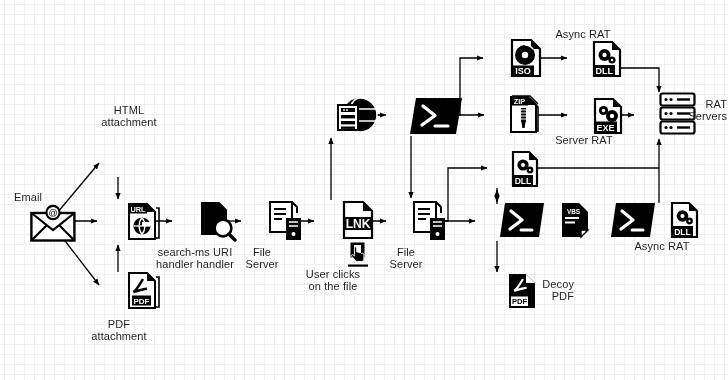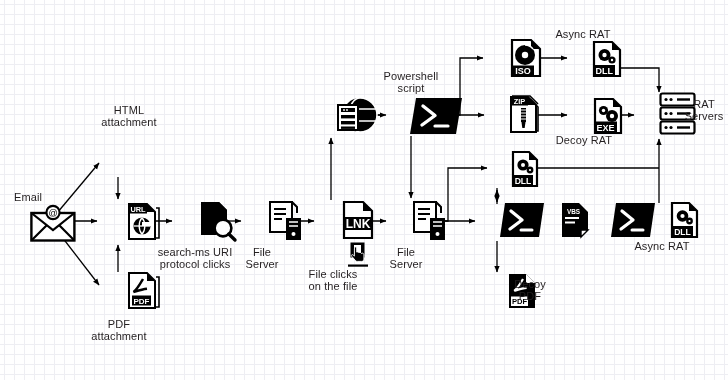--- a/index.html
+++ b/index.html
@@ -14,21 +14,21 @@
       background-image:
         linear-gradient(to right, #ececf2 1px, transparent 1px),
         linear-gradient(to bottom, #ececf2 1px, transparent 1px);
       background-size:10px 10px;
       background-position:4px 4px;
       opacity:.85;
   }
   .node{position:absolute;margin-left:25px;}
   .lbl{position:absolute;color:#231f20;font-size:11px;line-height:12px;
        text-align:center;white-space:pre;letter-spacing:.1px;}
-  .lbl.left{text-align:center;}
+  .lbl.left{text-align:right;}
   svg{display:block;overflow:visible;}
   .ic{display:block;}
 </style>
 </head>
 <body>
 
 <div id="canvas">
   <div class="bg"></div>
 
   <svg style="position:absolute;left:0;top:0;" width="728" height="380">
@@ -144,21 +144,21 @@
     <svg class="ic" width="42" height="42" viewBox="0 0 42 42">
       <path d="M4,2 h18 l8,8 v10 h-26 z" fill="#000"></path>
       <path d="M22,2 v8 h8 z" fill="#000"></path>
       <rect x="4" y="21" width="15" height="14" fill="#000"></rect>
       <path d="M4,20 h26 v6 h-26 z" fill="#000"></path>
       <circle cx="26" cy="28" r="8.4" fill="#fff" stroke="#000" stroke-width="2.6"></circle>
       <path d="M31.8,34 L38,40" stroke="#000" stroke-width="3.4" fill="none" stroke-linecap="round"></path>
     </svg>
   </div>
   <div class="lbl" style="left:152px;top:246px;width:86px;">search-ms URI
-protocol clicks</div>
+handler handler</div>
 
   <div class="node" style="left:242px;top:200px;">
     <svg class="ic" width="40" height="42" viewBox="0 0 40 42">
       <path d="M3,2 h22 v30 h-22 z" fill="#fff" stroke="#000" stroke-width="2"></path>
       <path d="M25,2 l5,5 v6" fill="none" stroke="#000" stroke-width="2"></path>
       <path d="M7,9 h12 M7,14 h12 M7,19 h8" stroke="#000" stroke-width="2" fill="none"></path>
       <rect x="19" y="18" width="15" height="22" fill="#000"></rect>
       <path d="M22,22 h9 M22,26 h9" stroke="#fff" stroke-width="1.6" fill="none"></path>
       <circle cx="26.5" cy="34" r="2" fill="#fff"></circle>
     </svg>
@@ -181,21 +181,21 @@
       <path d="M9,3 h7 v9 h-7 z" fill="#fff"></path>
       <path d="M11,4.5 c-1.6,0 -1.6,2 -1.6,3.6 v6 l-1.3,-1.2 c-1,-0.9 -2.3,0.4 -1.4,1.4
                l3.8,4.3 c0.5,0.6 1,0.8 1.8,0.8 h4.4 c1.3,0 2.2,-1 2.2,-2.3 v-4.3
                c0,-1.1 -0.8,-1.6 -1.6,-1.6 c-0.3,0 -0.6,0.1 -0.8,0.3
                c-0.2,-0.7 -0.8,-1.1 -1.5,-1.1 c-0.4,0 -0.8,0.1 -1,0.4
                c-0.3,-0.6 -0.8,-0.9 -1.4,-0.9 c-0.3,0 -0.6,0.1 -0.9,0.2 v-2
                c0,-1.6 0,-3.6 -1.6,-3.6 z" fill="#000" stroke="#fff" stroke-width="0.9"></path>
       <rect x="3" y="22.5" width="20" height="2.2" fill="#000"></rect>
     </svg>
   </div>
-  <div class="lbl" style="left:297px;top:268px;width:72px;">File clicks
+  <div class="lbl" style="left:297px;top:268px;width:72px;">User clicks
 on the file</div>
 
   <div class="node" style="left:311px;top:96px;">
     <svg class="ic" width="42" height="42" viewBox="0 0 42 42">
       <circle cx="24" cy="19" r="17" fill="#000"></circle>
       <path d="M24,2 a17,17 0 0 1 0,34 a11,17 0 0 1 0,-34" fill="none" stroke="#fff" stroke-width="1.6"></path>
       <path d="M8,13 h32 M8,25 h32" stroke="#fff" stroke-width="1.6" fill="none"></path>
       <rect x="2" y="9" width="20" height="25" fill="#fff" stroke="#000" stroke-width="2"></rect>
       <rect x="5" y="12" width="14" height="4" fill="#000"></rect>
       <circle cx="8" cy="14" r="0.9" fill="#fff"></circle>
@@ -206,22 +206,20 @@
     </svg>
   </div>
 
   <div class="node" style="left:384px;top:96px;">
     <svg class="ic" width="54" height="40" viewBox="0 0 54 40">
       <path d="M7,2 h46 l-6,36 h-46 z" fill="#000"></path>
       <path d="M14,10 L26,19.5 L13,29" fill="none" stroke="#fff" stroke-width="3.4" stroke-linecap="round" stroke-linejoin="round"></path>
       <path d="M26,30 h13" stroke="#fff" stroke-width="3.2" stroke-linecap="round"></path>
     </svg>
   </div>
-  <div class="lbl" style="left:374px;top:70px;width:74px;">Powershell
-script</div>
 
   <div class="node" style="left:484px;top:38px;">
     <svg class="ic" width="36" height="40" viewBox="0 0 36 40">
       <path d="M3,2 h19 l9,9 v27 h-28 z" fill="#fff" stroke="#000" stroke-width="2.2"></path>
       <path d="M22,2 v9 h9 z" fill="#000"></path>
       <circle cx="16" cy="17" r="10" fill="#000"></circle>
       <circle cx="16" cy="17" r="3.2" fill="#fff"></circle>
       <path d="M16,7 a10,10 0 0 1 8,4" stroke="#fff" stroke-width="1.6" fill="none"></path>
       <rect x="3" y="27.5" width="22" height="10.5" fill="#000"></rect>
       <text x="14" y="36" font-size="9" font-weight="bold" font-family="'Liberation Sans',sans-serif" text-anchor="middle" fill="#fff">ISO</text>
@@ -261,21 +259,21 @@
       <path d="M3,1 h18 l8,8" fill="none" stroke="#000" stroke-width="1.6"></path>
       <path d="M2,2 h17 l8,8 v27 h-25 z" fill="#fff" stroke="#000" stroke-width="2"></path>
       <path d="M19,2 v8 h8 z" fill="#000"></path>
       <rect x="2" y="2" width="17" height="8.5" fill="#000"></rect>
       <text x="10.5" y="9.2" font-size="7.4" font-weight="bold" font-family="'Liberation Sans',sans-serif" text-anchor="middle" fill="#fff">ZIP</text>
       <rect x="12" y="13" width="5" height="14" fill="#000"></rect>
       <path d="M12,15 h5 M12,18 h5 M12,21 h5 M12,24 h5" stroke="#fff" stroke-width="1" fill="none"></path>
       <path d="M12.5,27 h4 l-0.8,6 h-2.4 z" fill="#000"></path>
     </svg>
   </div>
-  <div class="lbl" style="left:551px;top:134px;width:66px;">Decoy RAT</div>
+  <div class="lbl" style="left:551px;top:134px;width:66px;">Server RAT</div>
 
   <div class="node" style="left:634px;top:92px;">
     <svg class="ic" width="38" height="46" viewBox="0 0 38 46">
       <rect x="1.5" y="1.5" width="34" height="12" rx="2" fill="#fff" stroke="#000" stroke-width="2.2"></rect>
       <circle cx="7" cy="7.5" r="1.6" fill="#000"></circle>
         <circle cx="12" cy="7.5" r="1.6" fill="#000"></circle>
       <rect x="18" y="6.3" width="13" height="2.4" fill="#000"></rect>
       <rect x="1.5" y="15.5" width="34" height="12" rx="2" fill="#fff" stroke="#000" stroke-width="2.2"></rect>
       <circle cx="7" cy="21.5" r="1.6" fill="#000"></circle>
         <circle cx="12" cy="21.5" r="1.6" fill="#000"></circle>
@@ -356,16 +354,16 @@
 
   <div class="node" style="left:482px;top:272px;">
     <svg class="ic" width="32" height="38" viewBox="0 0 32 38">
       <path d="M2,2 h17 l9,9 v25 h-26 z" fill="#000"></path>
       <path d="M19,2 v9 h9 z" fill="#fff"></path>
       <path d="M16,7 c-2.4,4.2 -5.6,9.6 -8.8,11.8 c3.2,-0.9 7.8,-2.4 12.4,-2.9" fill="none" stroke="#fff" stroke-width="2.2"></path>
       <rect x="4" y="24.5" width="17" height="9.5" fill="#fff"></rect>
       <text x="12.5" y="32" font-size="7.6" font-weight="bold" font-family="'Liberation Sans',sans-serif" text-anchor="middle" fill="#000">PDF</text>
     </svg>
   </div>
-  <div class="lbl left" style="left:502px;top:278px;width:56px;">Decoy
+  <div class="lbl left" style="left:518px;top:278px;width:56px;">Decoy
 PDF</div>
 
 </div>
 
 </body></html>

